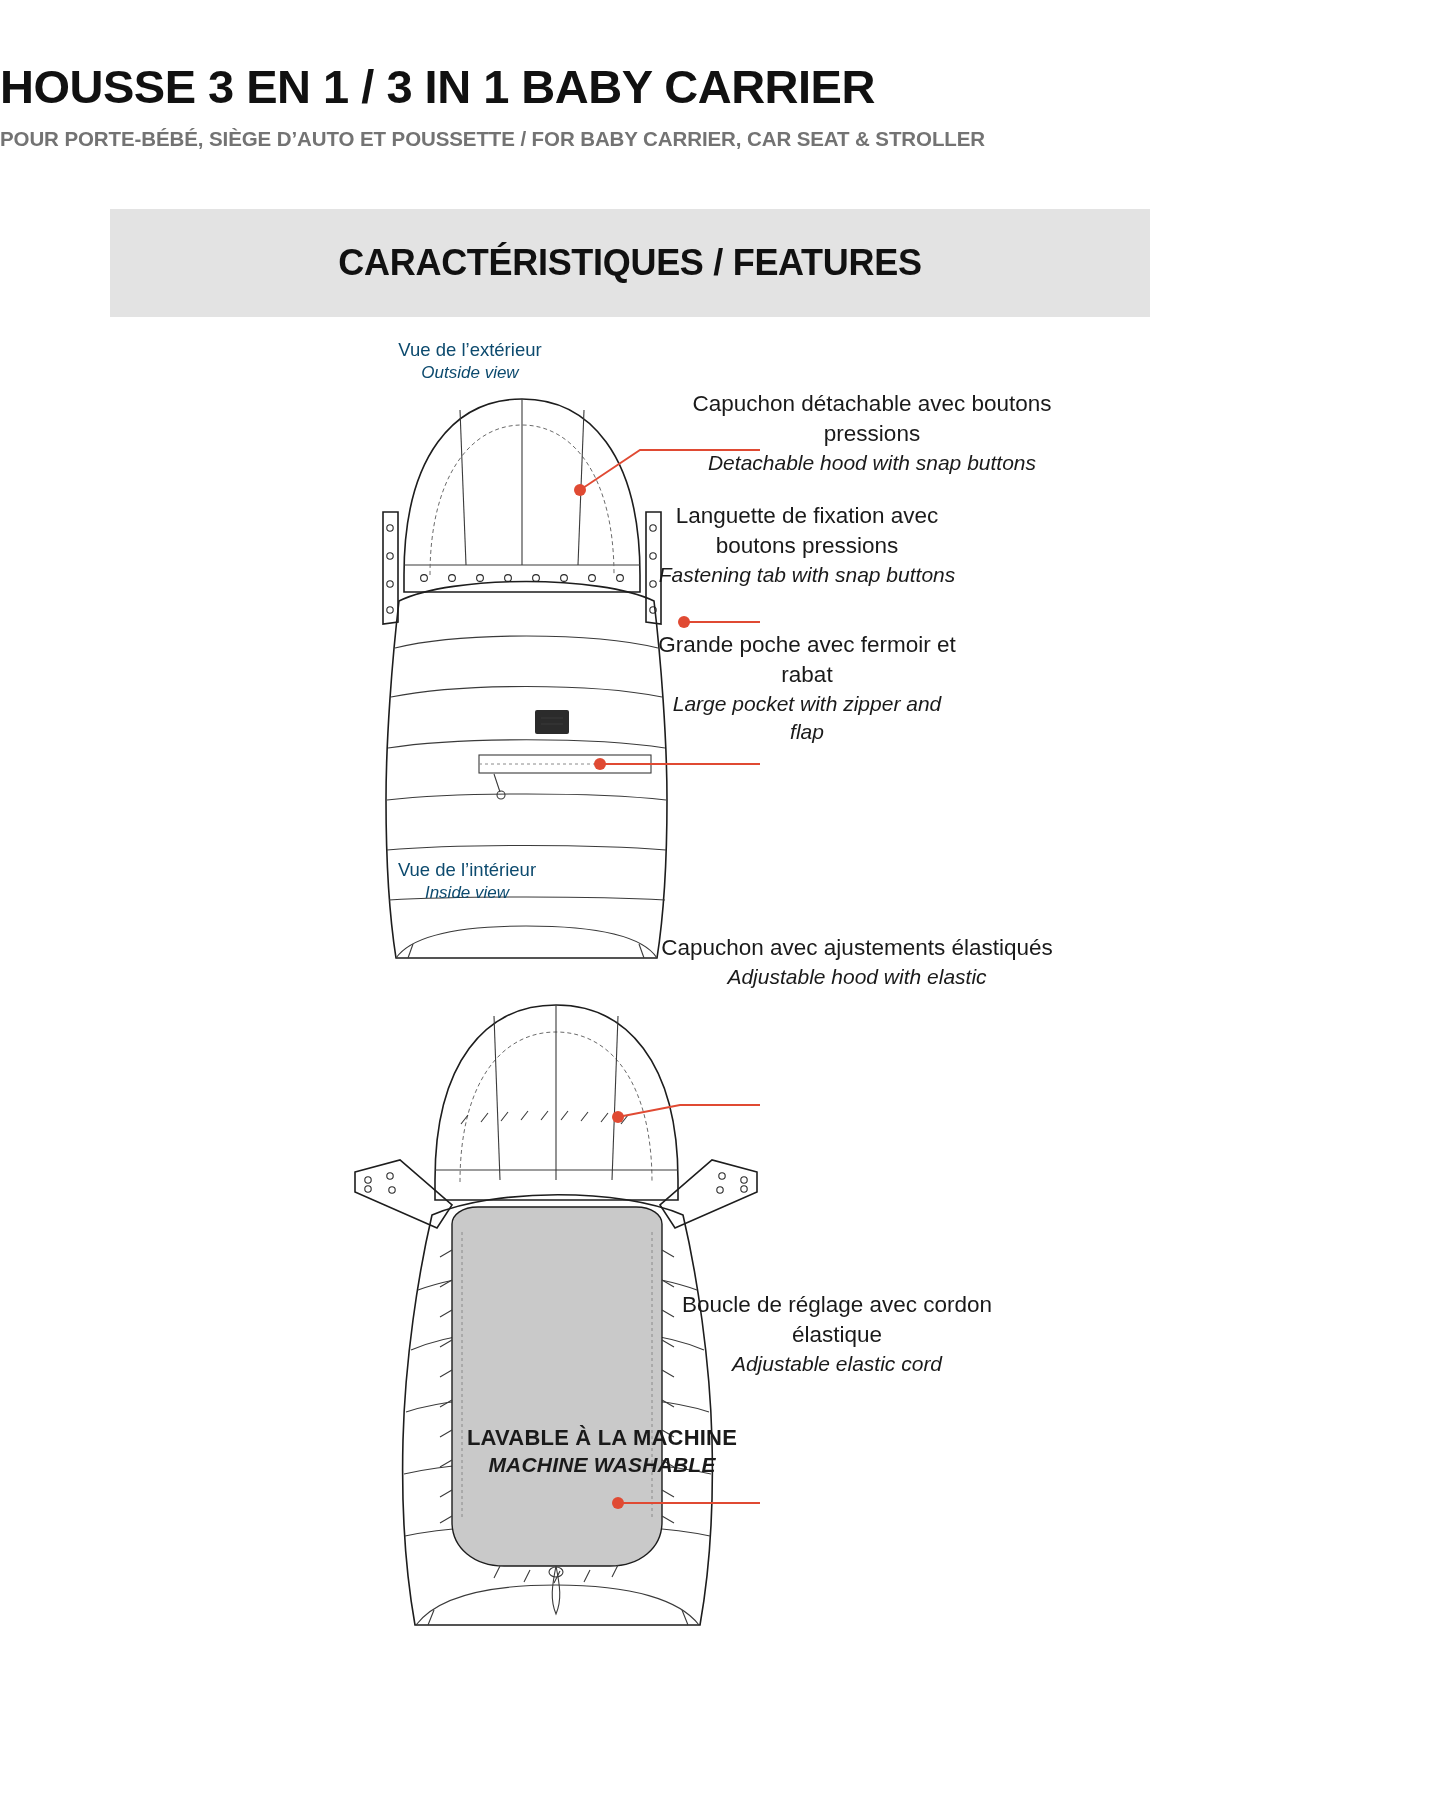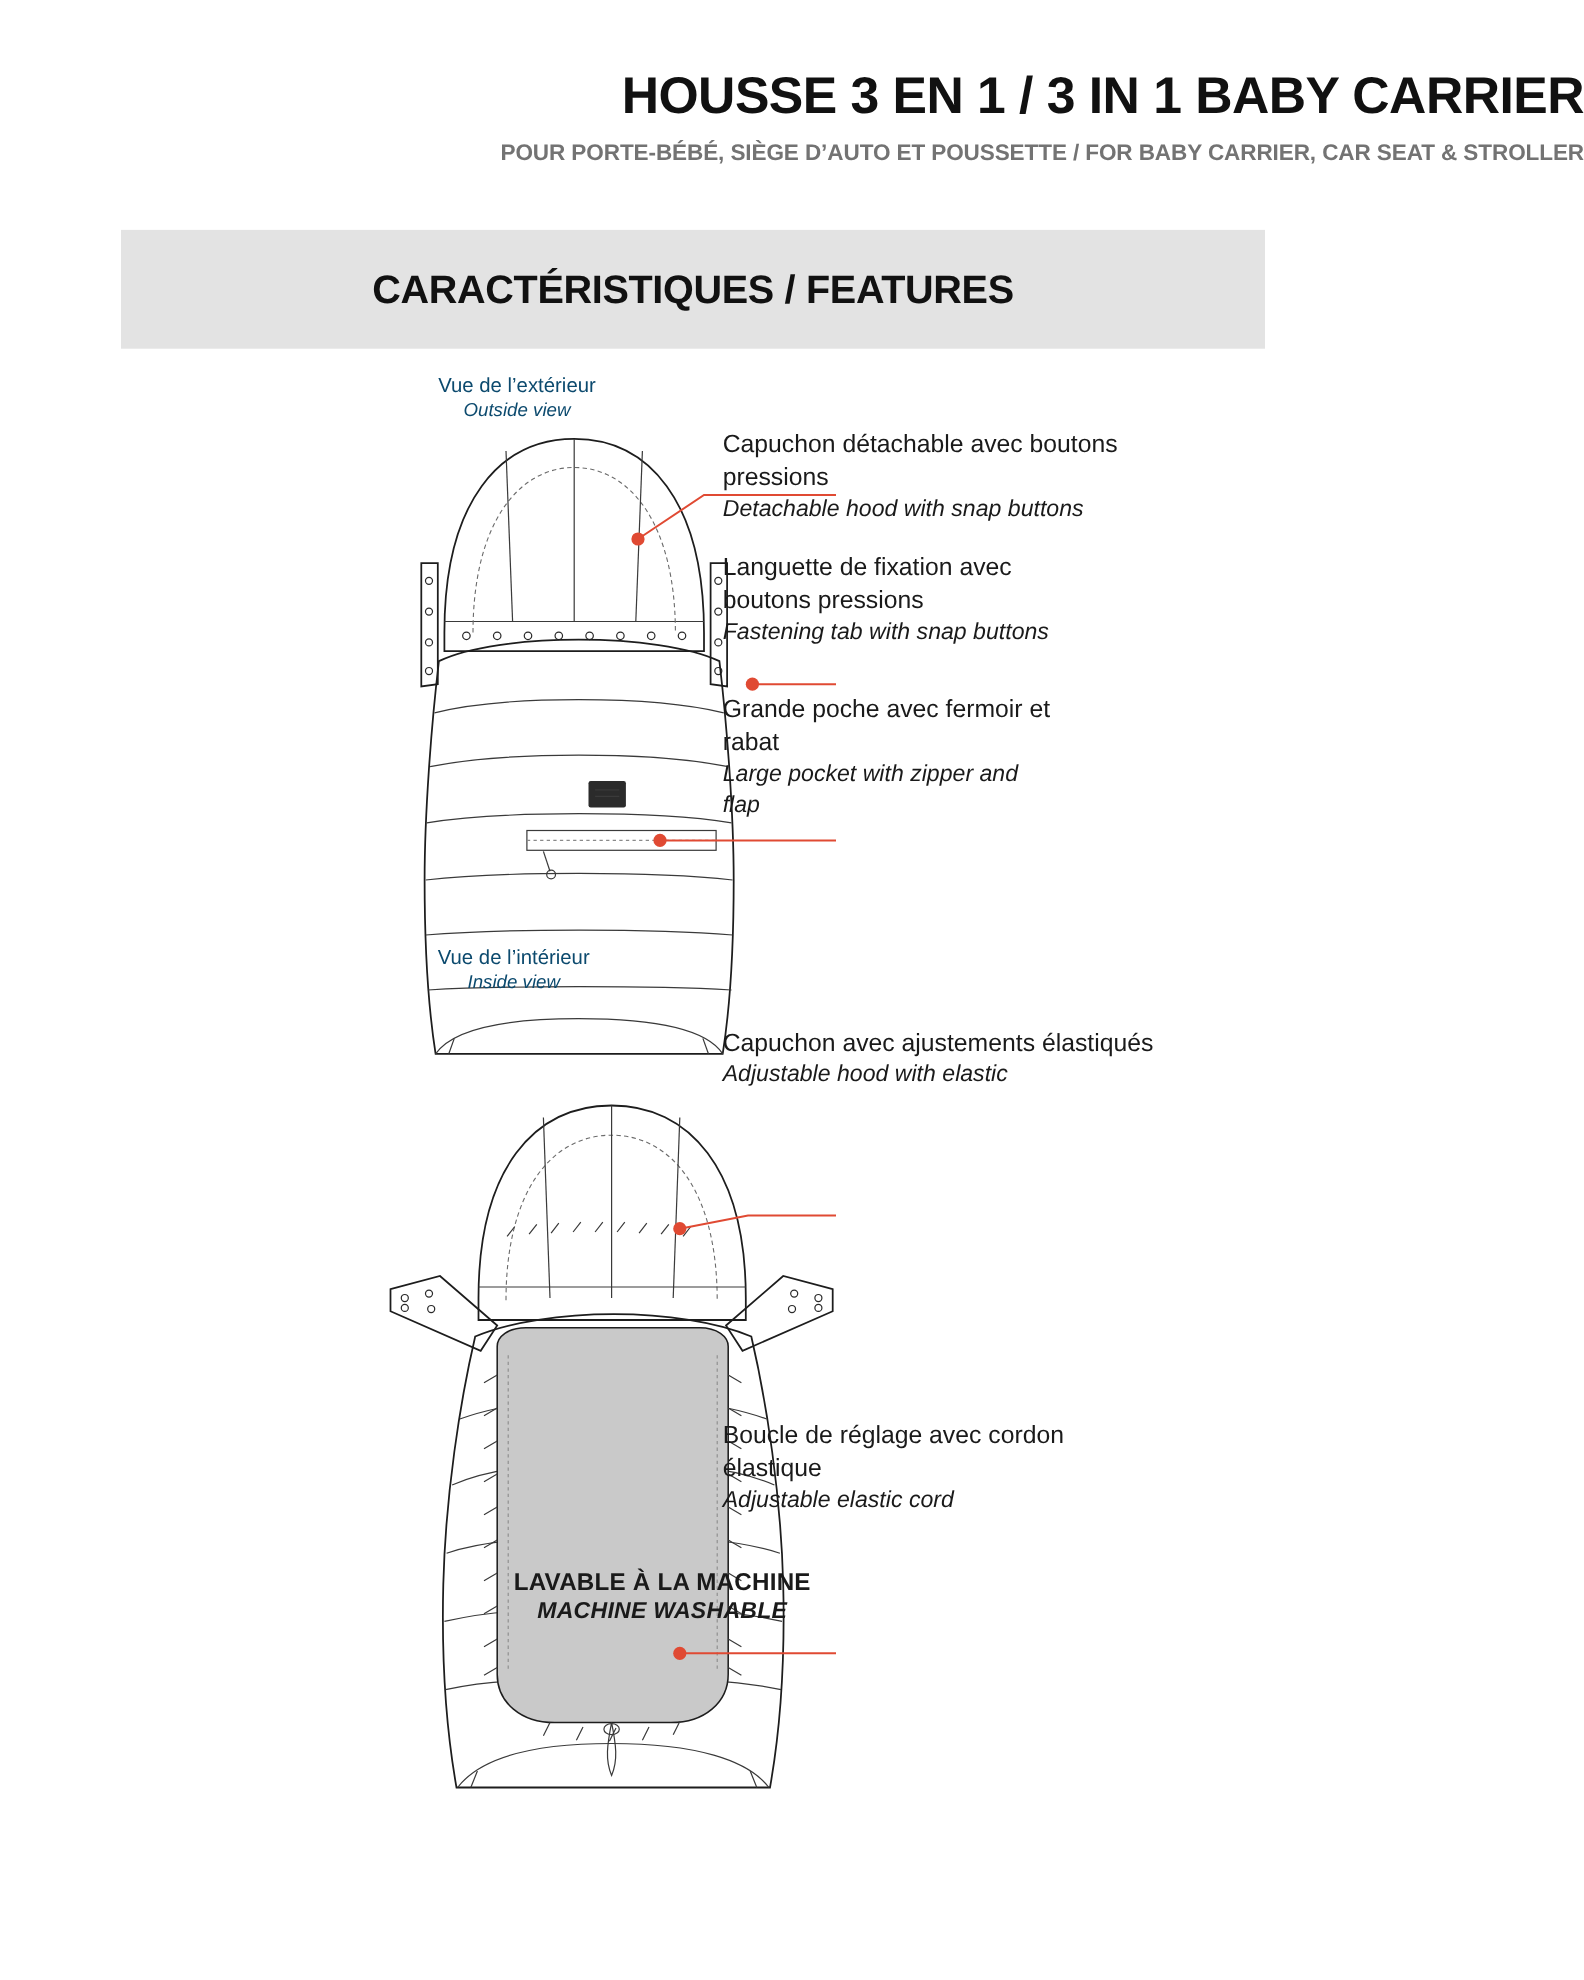--- a/index.html
+++ b/index.html
@@ -21,21 +21,21 @@
     width: 1440px;
     height: 1800px;
   }
 
   
   .header {
     position: absolute;
     top: 62px;
     left: 0;
     width: 1440px;
-    text-align: right;
+    text-align: left;
   }
   .title {
     font-size: 47px;
     font-weight: bold;
     letter-spacing: -0.5px;
     line-height: 1.08;
     margin: 0;
     color: #111;
   }
   .subtitle {
@@ -82,20 +82,21 @@
     font-style: italic;
   }
   #caption-outside { top: 338px; left: 300px; width: 340px; }
   #caption-inside  { top: 858px; left: 297px; width: 340px; }
 
   
   .callout {
     position: absolute;
     line-height: 1.33;
     color: #1a1a1a;
+    text-align: center;
   }
   .callout .fr {
     display: block;
     font-size: 22.5px;
   }
   .callout .en {
     display: block;
     font-size: 21px;
     font-style: italic;
   }

